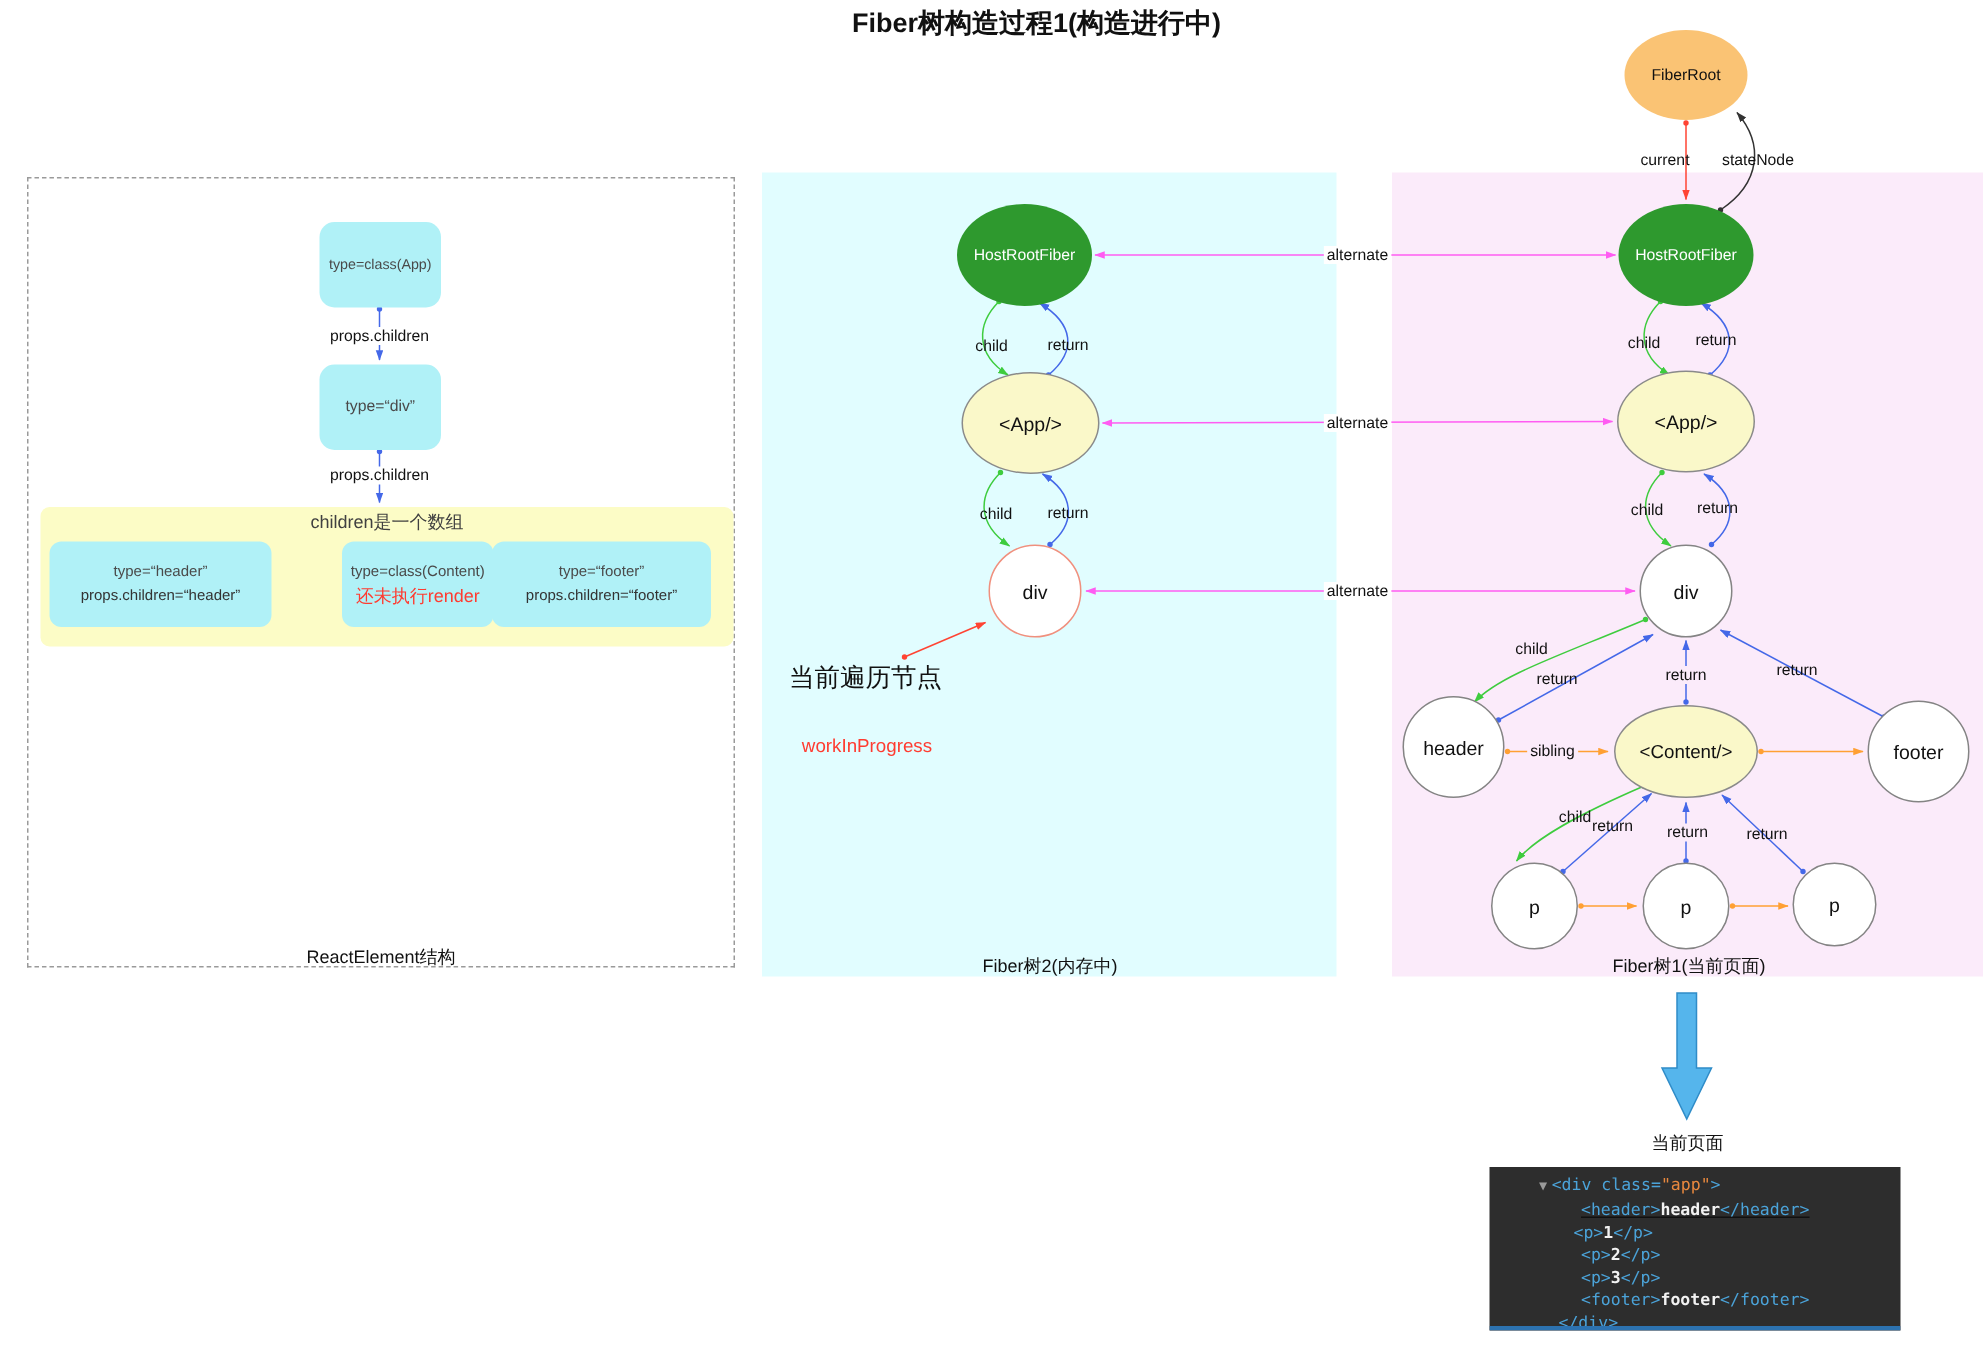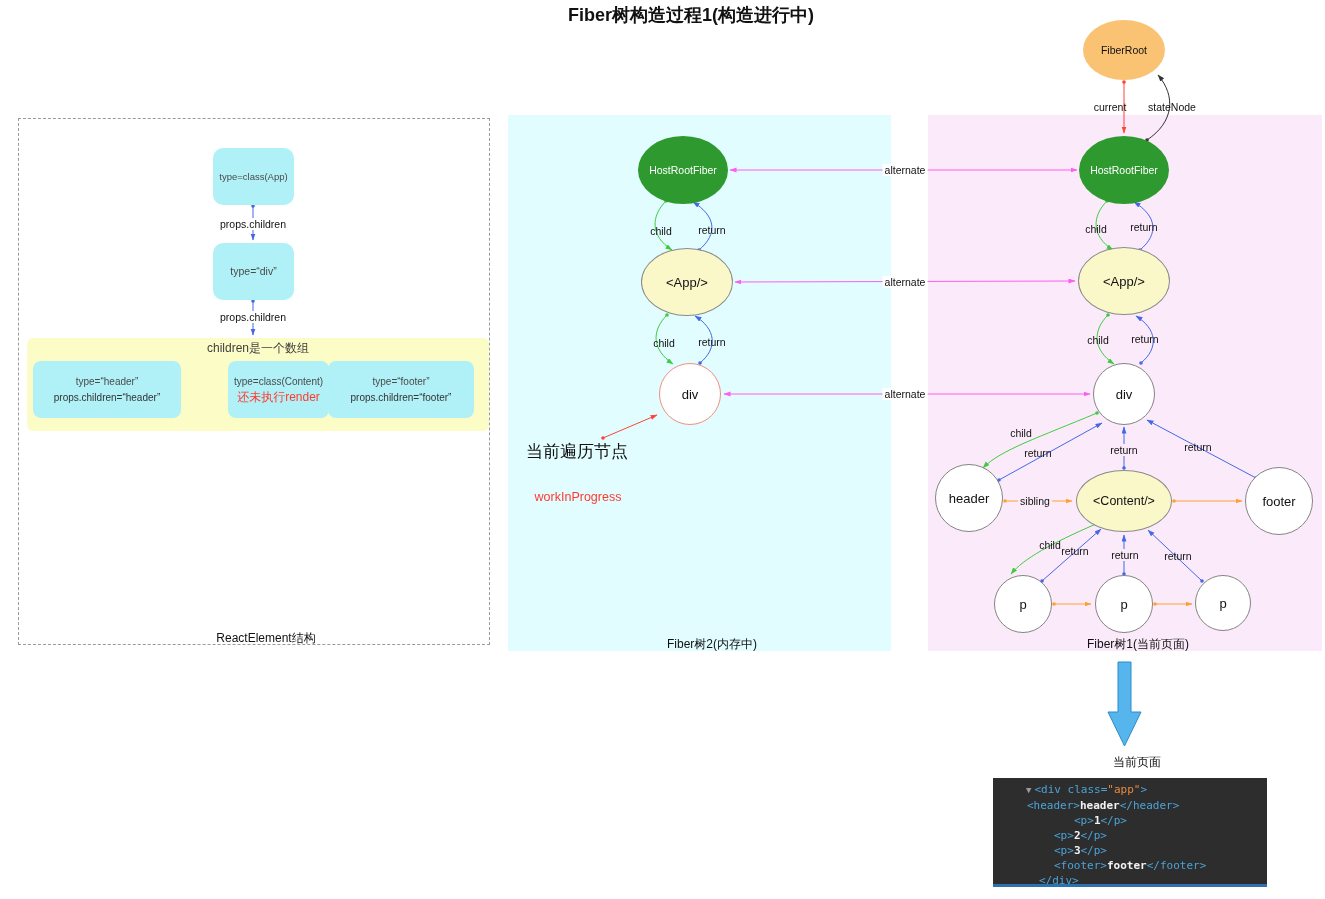--- a/index.html
+++ b/index.html
@@ -4,21 +4,21 @@
 <style>
   html,body{margin:0;padding:0;background:#fff;}
   #app{position:relative;width:1325px;height:899px;background:#fff;overflow:hidden;
        font-family:"Liberation Sans","DejaVu Sans",sans-serif;color:#111;}
   .abs{position:absolute;box-sizing:border-box;}
   #title{top:3px;left:18px;width:100%;text-align:center;font-size:18px;font-weight:600;padding-left:21px;}
   
   #left-panel{left:18px;top:118px;width:472px;height:527px;border:1px dashed #9a9a9a;background:#fff;}
   #mid-panel{left:508px;top:115px;width:383px;height:536px;background:var(--memory-panel-bg,#E1FDFF);}
   #right-panel{left:928px;top:115px;width:394px;height:536px;background:var(--current-panel-bg,#FBEBFA);}
-  .cap{position:absolute;transform:translateX(-50%);font-size:12px;color:#111;white-space:nowrap;margin-left:12px;}
+  .cap{position:absolute;transform:translateX(-50%);font-size:12px;color:#111;white-space:nowrap;}
   
   .cyanbox{background:var(--cyan-box-bg,#B0F1F7);border-radius:10px;display:flex;flex-direction:column;
            align-items:center;justify-content:center;text-align:center;}
   .bx1{font-size:10px;color:#4a4a4a;line-height:15px;}
   .bx2{font-size:10px;color:#333;line-height:17px;}
   .red{color:var(--wip-red,#FF3B30);}
   #band{left:27px;top:338px;width:462px;height:93px;background:var(--band-bg,#FCFCC6);border-radius:6px;}
   #band-title{left:27px;top:340px;width:462px;text-align:center;font-size:12px;color:#404040;position:absolute;}
   
   .node{position:absolute;display:flex;align-items:center;justify-content:center;border-radius:50%;
@@ -229,22 +229,22 @@
       <span>p</span>
     </div>
   <div class="node plain" style="left:1195px;top:575px;width:56px;height:56px;">
       <span>p</span>
     </div>
   <div class="cap" style="left:1126px;top:636px;">Fiber树1(当前页面)</div>
 
   <div class="cap" style="left:1125px;top:754px;">当前页面</div>
   <div id="code" class="abs">
     <div class="cline" style="padding-left:33px;"><span class="tri">▼</span><span class="tag">&lt;div class=</span><span class="attr">"app"</span><span class="tag">&gt;</span></div>
-    <div class="cline" style="padding-left:34px;"><span class="tag">&lt;header&gt;</span><span class="txt">header</span><span class="tag">&lt;/header&gt;</span></div>
-    <div class="cline" style="padding-left:81px;"><span class="tag">&lt;p&gt;</span><span class="txt">1</span><span class="tag">&lt;/p&gt;</span></div>
+    <div class="cline" style="padding-left:61px;text-decoration:underline;"><span class="tag">&lt;header&gt;</span><span class="txt">header</span><span class="tag">&lt;/header&gt;</span></div>
+    <div class="cline" style="padding-left:56px;"><span class="tag">&lt;p&gt;</span><span class="txt">1</span><span class="tag">&lt;/p&gt;</span></div>
     <div class="cline" style="padding-left:61px;"><span class="tag">&lt;p&gt;</span><span class="txt">2</span><span class="tag">&lt;/p&gt;</span></div>
     <div class="cline" style="padding-left:61px;"><span class="tag">&lt;p&gt;</span><span class="txt">3</span><span class="tag">&lt;/p&gt;</span></div>
     <div class="cline" style="padding-left:61px;"><span class="tag">&lt;footer&gt;</span><span class="txt">footer</span><span class="tag">&lt;/footer&gt;</span></div>
     <div class="cline" style="padding-left:46px;"><span class="tag">&lt;/div&gt;</span></div>
     <div id="code-bar"></div>
   </div>
 
 </div>
 
 </body></html>

